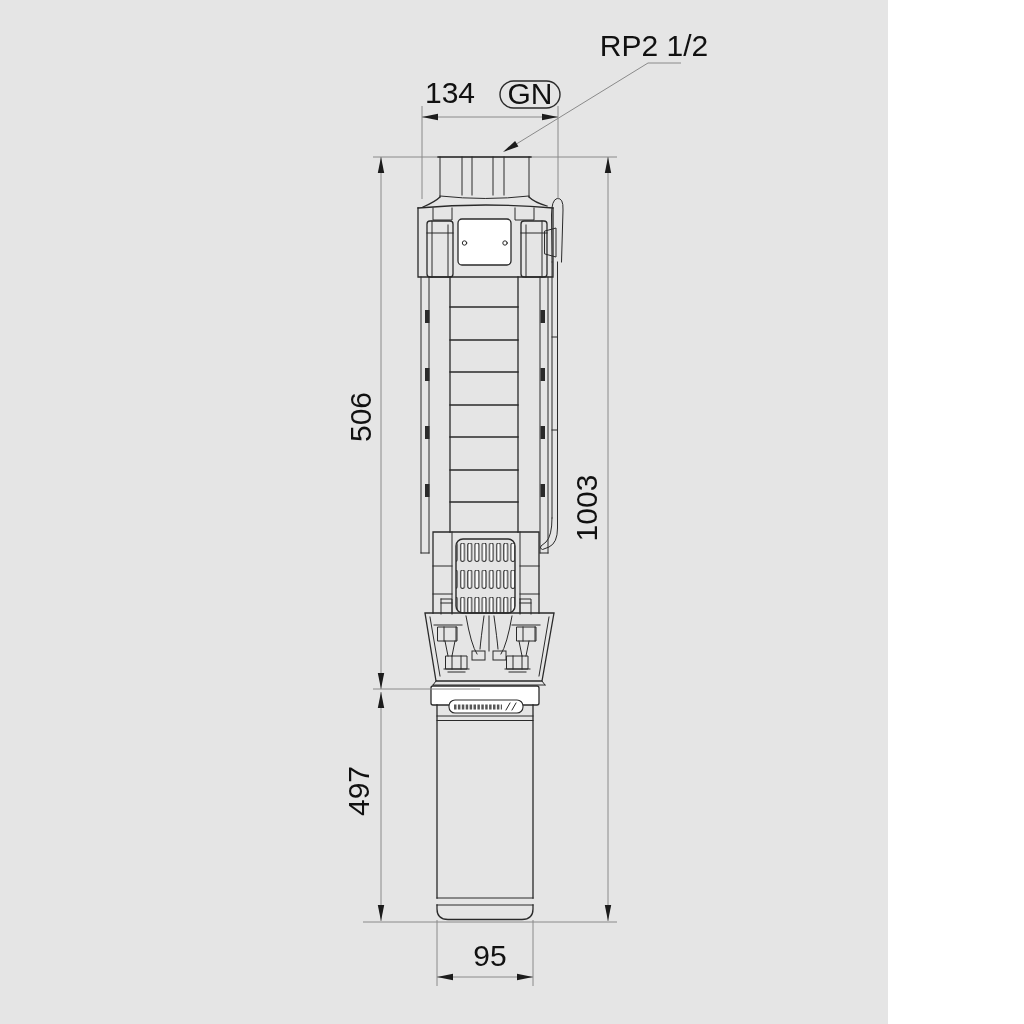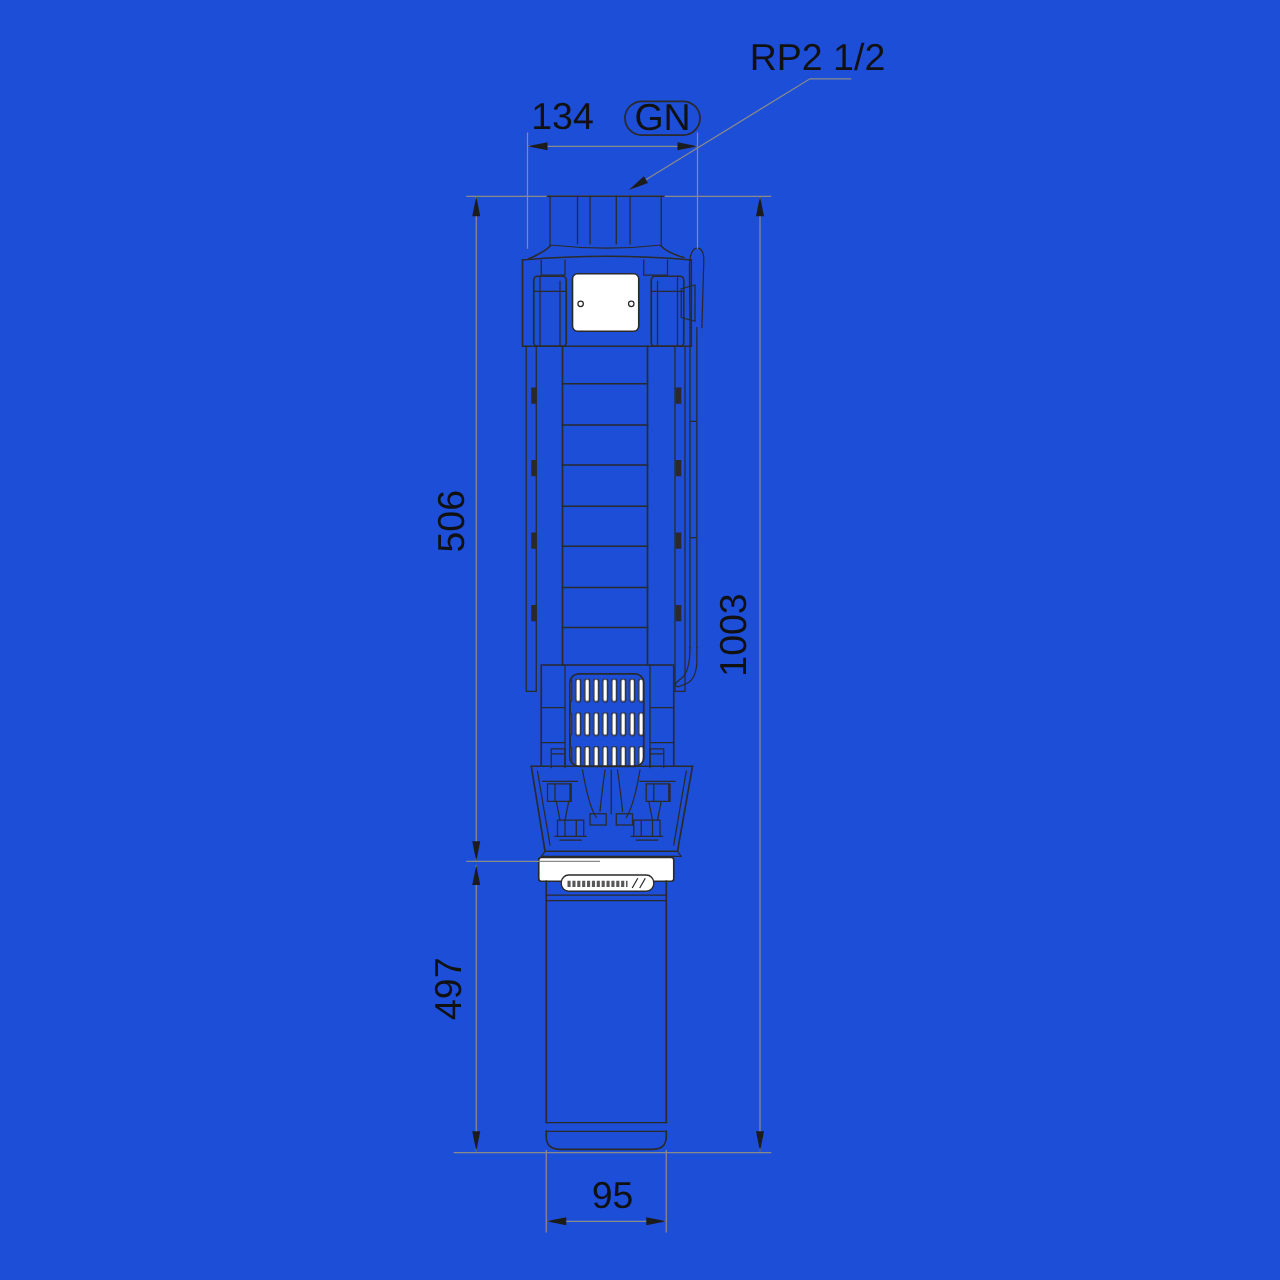--- a/index.html
+++ b/index.html
@@ -1,16 +1,16 @@
 <!DOCTYPE html>
 <html><head>
 <meta charset="utf-8">
 <style>
   html,body{margin:0;padding:0;background:#ffffff;}
-  .canvas{width:1024px;height:1024px;background:#1d4ed8;position:relative;overflow:hidden;}
+  .canvas{width:888px;height:1024px;background:#e5e5e5;position:relative;overflow:hidden;}
   svg{display:block;}
   .ol{stroke:#2a2a2a;stroke-width:1.3;fill:none;stroke-linecap:square;}
   .ol2{stroke:#2a2a2a;stroke-width:1;fill:none;stroke-linecap:square;}
   .olf{stroke:#2a2a2a;stroke-width:1.3;fill:#ffffff;}
   .dim{stroke:#8a8a8a;stroke-width:1;fill:none;}
   .arr{fill:#1c1c1c;stroke:none;}
   .tick{fill:#2a2a2a;stroke:none;}
   .dtxt{font-family:"Liberation Sans", sans-serif;font-size:30px;fill:#111111;}
   .plate{stroke:#3a3a3a;stroke-width:5;stroke-dasharray:2.5,1.4;fill:none;opacity:.85;}
 </style>

